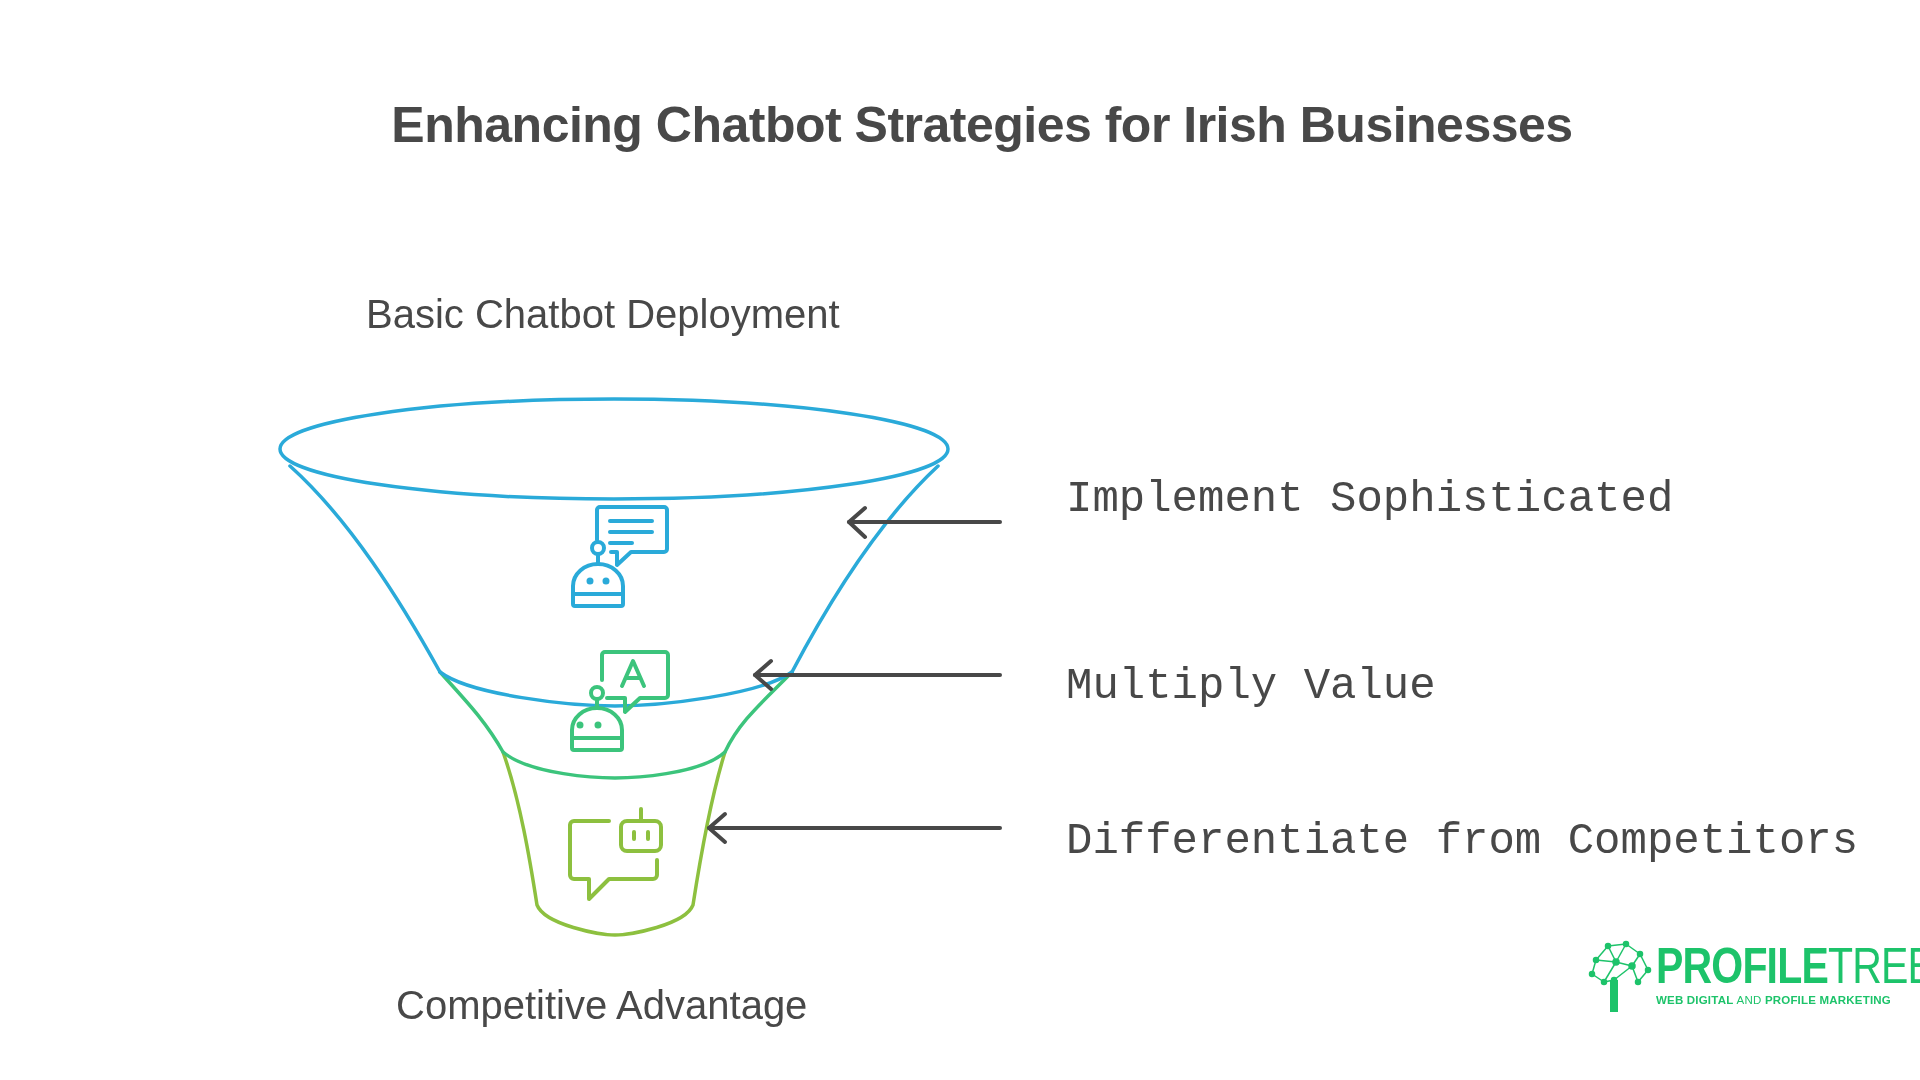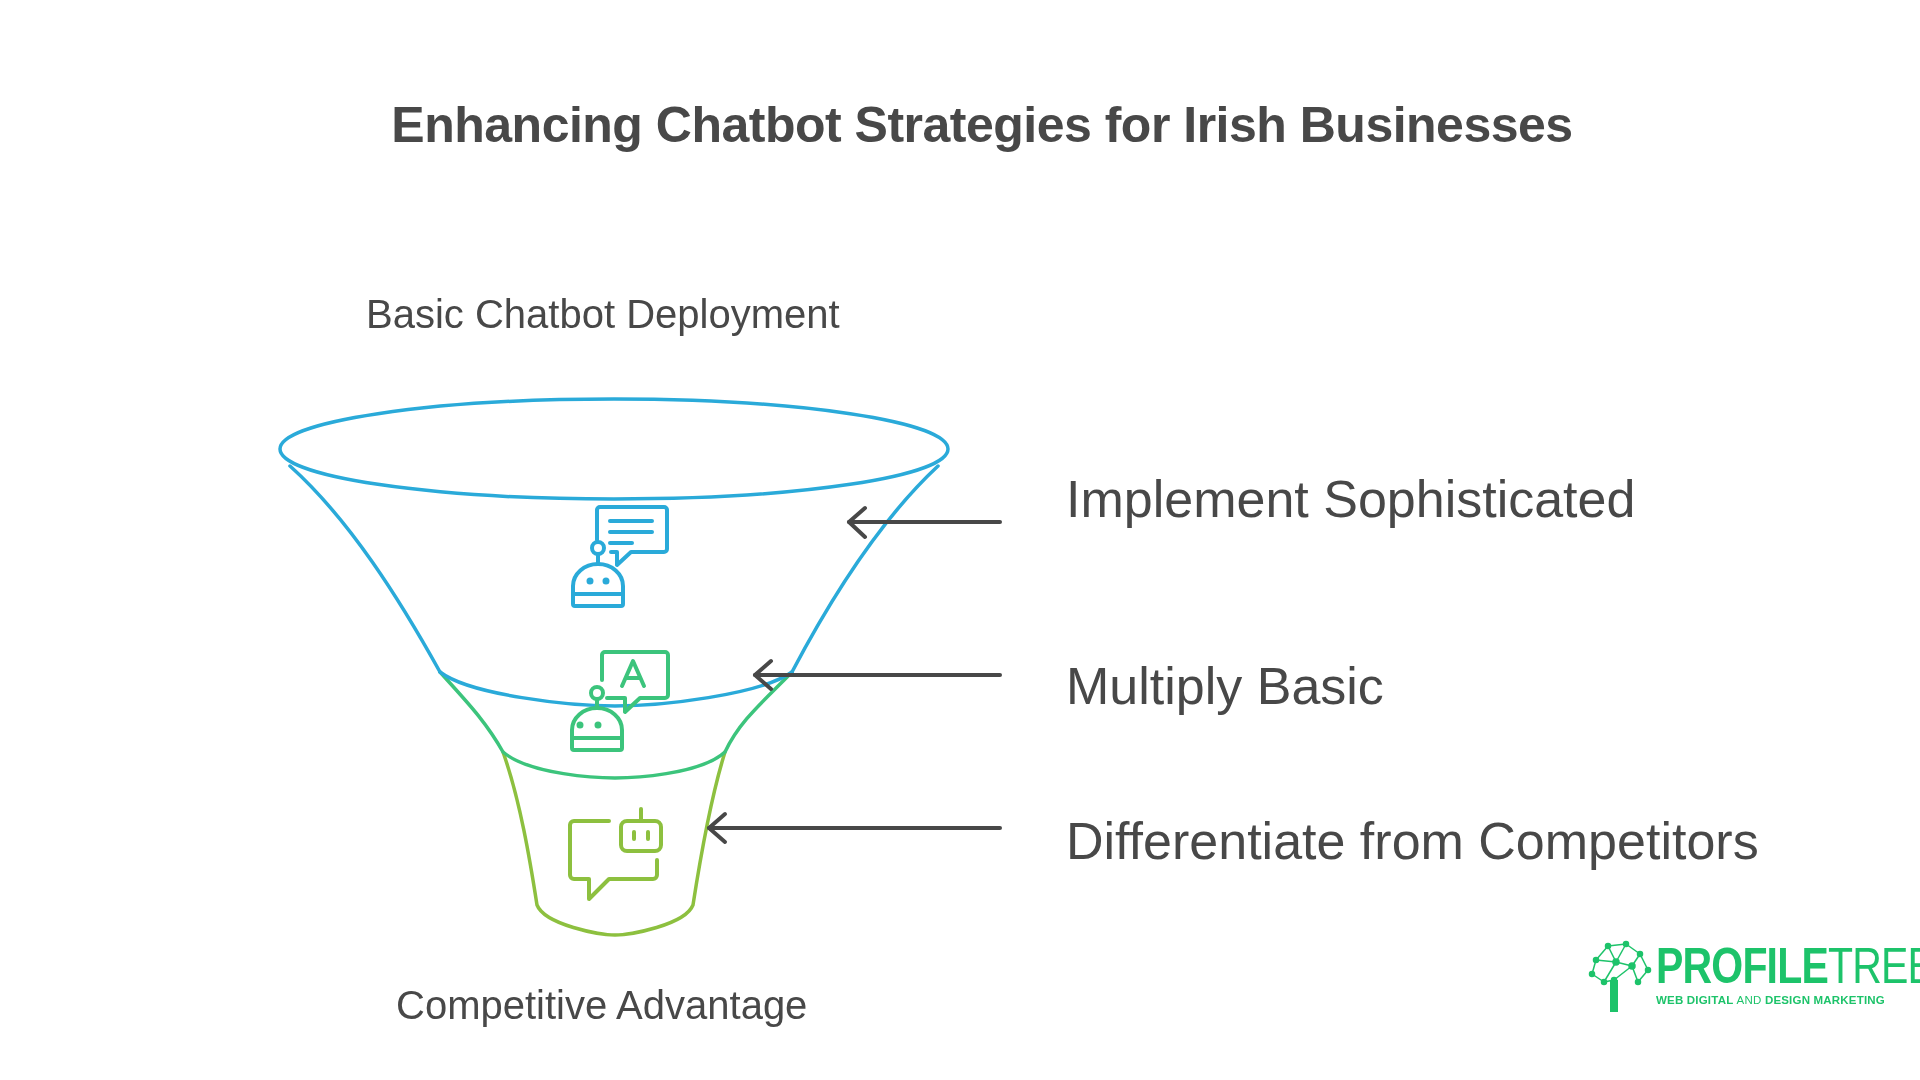--- a/index.html
+++ b/index.html
@@ -1,21 +1,21 @@
 <!DOCTYPE html>
 <html><head>
 <meta charset="utf-8">
 <style>
   html,body{margin:0;padding:0;background:#ffffff;}
   body{width:1920px;height:1080px;position:relative;overflow:hidden;font-family:"Liberation Sans","DejaVu Sans",sans-serif;color:#484848;}
   .title{position:absolute;left:0;width:1964px;top:96px;text-align:center;font-size:50px;font-weight:bold;letter-spacing:-0.5px;color:#484848;}
   .lbl{position:absolute;font-size:40px;color:#484848;white-space:nowrap;text-align:right;}
   .top-lbl{left:366px;top:292px;}
   .bot-lbl{left:396px;top:983px;}
-  .step{position:absolute;left:1066px;font-size:52px;line-height:51px;color:#484848;}
+  .step{position:absolute;left:1066px;font-size:44px;line-height:51px;color:#484848;font-family:Liberation Mono, monospace;}
   .step span{display:block;}
   svg.main{position:absolute;left:0;top:0;}
   .logo{position:absolute;left:1588px;top:940px;width:310px;height:75px;}
   .logo-word{position:absolute;left:68px;top:0;font-size:50px;font-weight:bold;color:#1DC36A;letter-spacing:-1px;line-height:52px;transform:scaleX(0.82);transform-origin:left top;}
   .logo-word .thin{font-weight:normal;}
   .logo-tag{position:absolute;left:68px;top:54px;font-size:11.5px;font-weight:bold;color:#1DC36A;letter-spacing:0.2px;white-space:nowrap;}
 </style>
 </head>
 <body>
 
@@ -84,21 +84,21 @@
   <g fill="none" stroke="#484848" stroke-width="4" stroke-linecap="round" stroke-linejoin="round">
     <line x1="1000" y1="828" x2="709" y2="828"></line>
     <polyline points="725,814 709,828 725,842"></polyline>
   </g>
 </svg>
 
 <div class="step" style="top:474px;">
   <span>Implement Sophisticated</span>
 </div>
 <div class="step" style="top:661px;">
-  <span>Multiply Basic</span>
+  <span>Multiply Value</span>
 </div>
 <div class="step" style="top:816px;">
   <span>Differentiate from Competitors</span>
 </div>
 
 <div class="logo">
   <svg width="66" height="72" viewBox="0 0 66 72" style="position:absolute;left:0;top:0;">
     <g stroke="#1DC36A" stroke-width="1.5" fill="#1DC36A">
       <line x1="20" y1="6" x2="38" y2="4"></line>
         <line x1="38" y1="4" x2="52" y2="14"></line>
@@ -124,14 +124,14 @@
         <circle cx="60" cy="30" r="2.5"></circle>
       <circle cx="28" cy="22" r="3"></circle>
         <circle cx="44" cy="26" r="3"></circle>
         <circle cx="50" cy="42" r="2.5"></circle>
       <circle cx="16" cy="42" r="2.5"></circle>
         <circle cx="26" cy="40" r="2.5"></circle>
       <rect x="22" y="40" width="8" height="32" stroke="none"></rect>
     </g>
   </svg>
   <div class="logo-word"><span>PROFILE</span><span class="thin">TREE</span></div>
-  <div class="logo-tag"><span>WEB DIGITAL</span> <span style="font-weight:normal">AND</span> <span>DESIGN MARKETING</span></div>
+  <div class="logo-tag"><span>WEB DIGITAL</span> <span style="font-weight:normal">AND</span> <span>PROFILE MARKETING</span></div>
 </div>
 
 </body></html>

